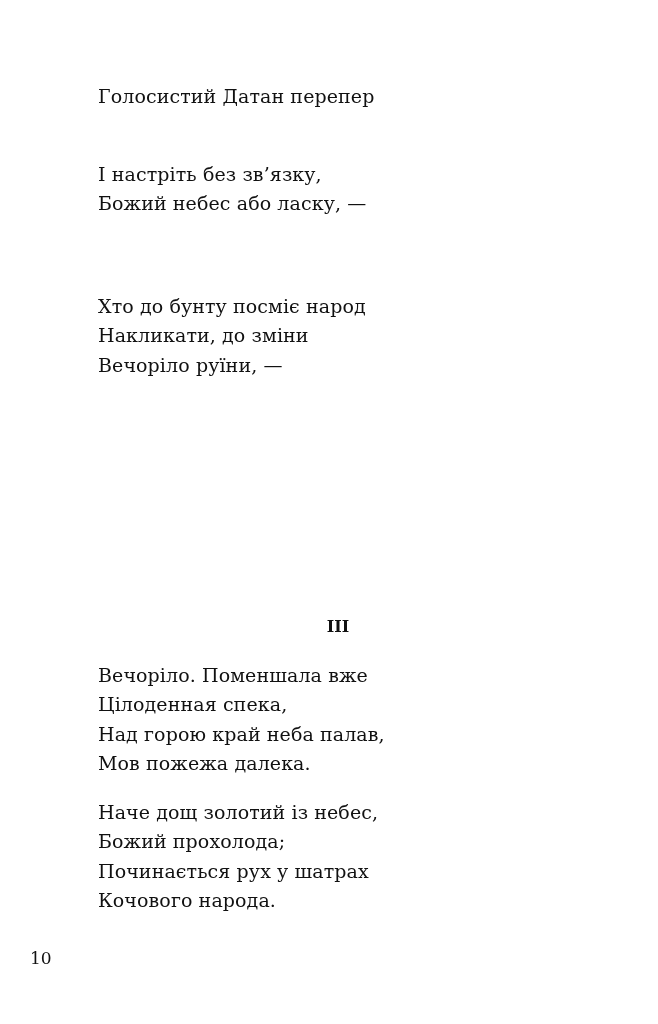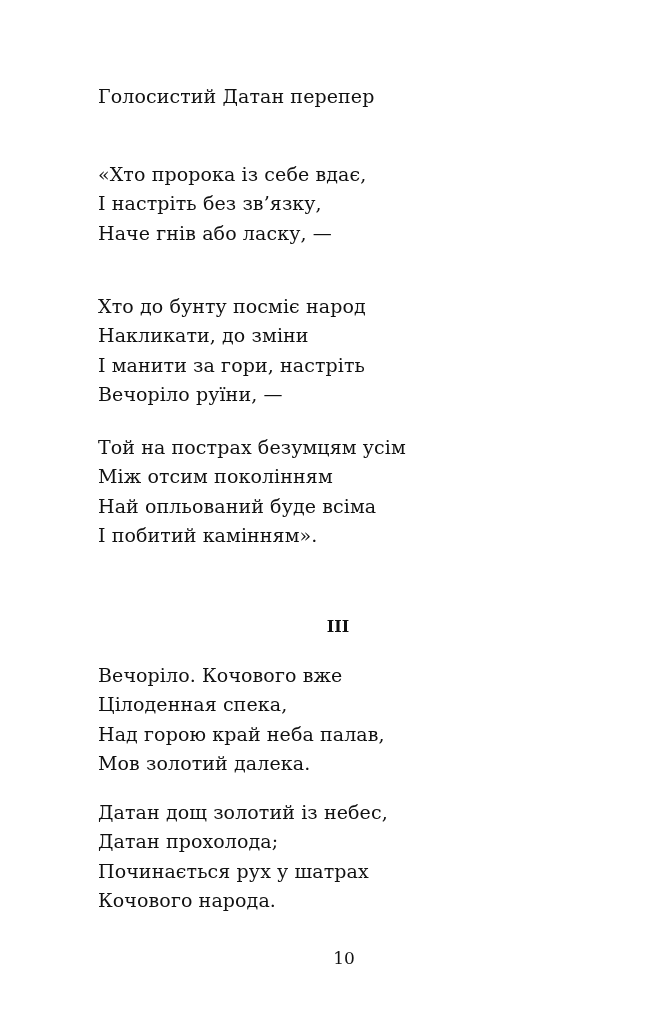--- a/index.html
+++ b/index.html
@@ -42,68 +42,60 @@
       font-size: 16px;
       font-weight: bold;
       line-height: 26px;
       padding-left: 18px;
       box-sizing: border-box;
     }
     .page-number {
       position: absolute;
       left: 0;
       width: 100%;
-      text-align: center;
+      text-align: left;
       top: 946px;
       font-size: 17px;
       line-height: 24px;
       padding-left: 30px;
       box-sizing: border-box;
     }
   </style>
 </head>
 <body>
 
 <div class="page">
 
   <p class="stanza" style="top:82px">
     <span class="line">Голосистий Датан перепер</span>
   </p>
 
   <p class="stanza" style="top:160px">
-    <span class="line">«Хто пророка із себе вдає,</span>
     <span class="line">І настріть без зв’язку,</span>
-    <span class="line">Наче гнів або ласку, —</span>
+    <span class="line">Божий небес або ласку, —</span>
   </p>
 
   <p class="stanza" style="top:292px">
     <span class="line">Хто до бунту посміє народ</span>
     <span class="line">Накликати, до зміни</span>
-    <span class="line">І манити за гори, настріть</span>
     <span class="line">Вечоріло руїни, —</span>
   </p>
 
-  <p class="stanza" style="top:433px">
-    <span class="line">Той на пострах безумцям усім</span>
-    <span class="line">Між отсим поколінням</span>
-    <span class="line">Най опльований буде всіма</span>
-    <span class="line">І побитий камінням».</span>
-  </p>
 
   <div class="section-heading">III</div>
 
   <p class="stanza" style="top:661px">
-    <span class="line">Вечоріло. Кочового вже</span>
+    <span class="line">Вечоріло. Поменшала вже</span>
     <span class="line">Цілоденная спека,</span>
     <span class="line">Над горою край неба палав,</span>
-    <span class="line">Мов золотий далека.</span>
+    <span class="line">Мов пожежа далека.</span>
   </p>
 
   <p class="stanza" style="top:798px">
-    <span class="line">Датан дощ золотий із небес,</span>
-    <span class="line">Датан прохолода;</span>
+    <span class="line">Наче дощ золотий із небес,</span>
+    <span class="line">Божий прохолода;</span>
     <span class="line">Починається рух у шатрах</span>
     <span class="line">Кочового народа.</span>
   </p>
 
   <div class="page-number">10</div>
 
 </div>
 
 </body></html>

